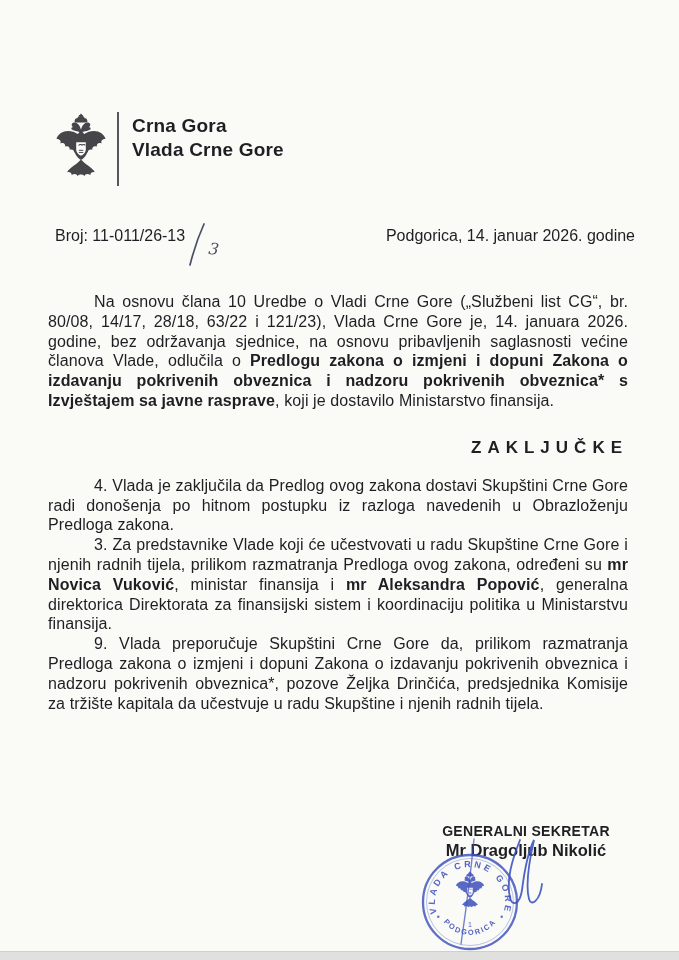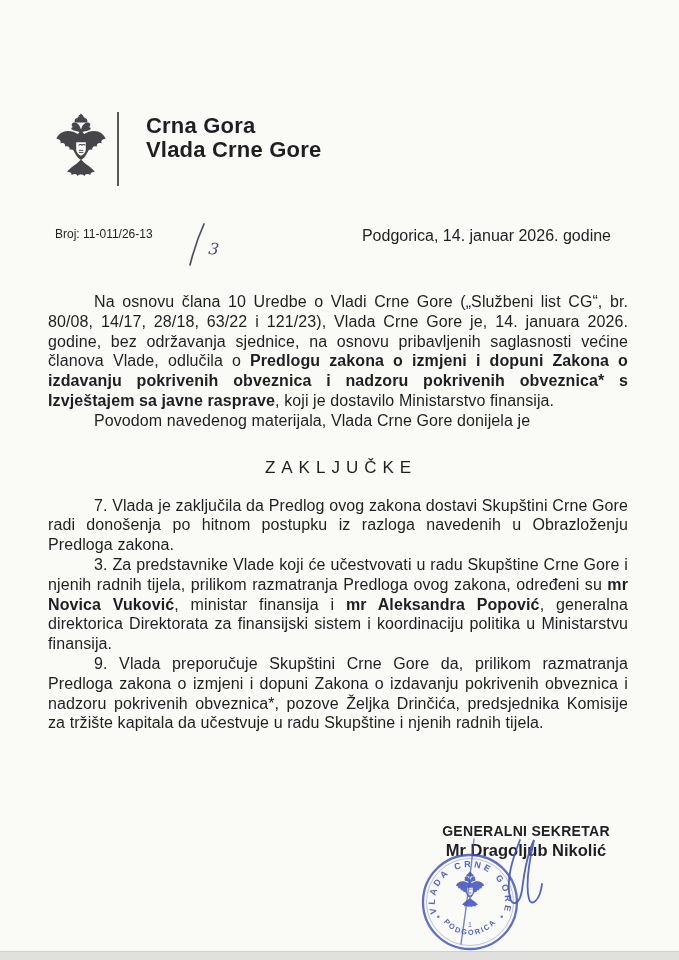--- a/index.html
+++ b/index.html
@@ -16,41 +16,41 @@
   }
 
   
   .letterhead {
     position:absolute; left:55px; top:112px;
     display:flex; align-items:flex-start;
   }
   .coa { width:52px; height:68px; color:#45454a; flex:0 0 auto; }
   .vline { width:2px; height:74px; background:#55555a; margin-left:10px; }
   .org {
-    margin-left:27px; padding-top:2px;
-    font-weight:700; font-size:22px; line-height:24px;
+    margin-left:13px; padding-top:2px;
+    font-weight:700; font-size:19px; line-height:24px;
     letter-spacing:.2px; white-space:nowrap;
   }
 
   
-  .refno { position:absolute; left:55px; top:227px; font-size:12px; }
-  .placedate { position:absolute; right:68px; top:227px; font-size:16px; }
+  .refno { position:absolute; left:55px; top:227px; font-size:16px; }
+  .placedate { position:absolute; right:44px; top:227px; font-size:16px; }
   .handnote { position:absolute; left:180px; top:219px; width:48px; height:54px; }
 
   
   .bodytext {
     position:absolute; left:0; top:292px; width:674px;
     padding:0 46px 0 48px; box-sizing:border-box;
     font-size:16px; line-height:19.8px;
     text-align:justify; letter-spacing:.1px;
   }
   .para { margin:0; text-indent:46px; }
   .zak {
     margin:26px 0 17px 0; padding-left:6px;
-    text-align:center; font-size:17px; font-weight:400;
+    text-align:right; font-size:17px; font-weight:700;
     letter-spacing:6px; line-height:22px;
   }
   b { font-weight:700; }
 
   
   .sigblock {
     position:absolute; left:420px; top:822px; width:212px;
     text-align:center; font-weight:700; z-index:1;
   }
   .sigtitle { font-size:14px; line-height:18.5px; letter-spacing:.3px; white-space:nowrap; }
@@ -107,23 +107,22 @@
 
   <svg class="handnote" viewBox="0 0 48 54">
     <path d="M10 46 C13 34 19 16 24 5" stroke="#4b4f63" stroke-width="1.7" fill="none" stroke-linecap="round"></path>
     <text x="29" y="35" font-family="DejaVu Serif, serif" font-style="italic" font-size="16" fill="#4b4f63" transform="rotate(8 30 28)">3</text>
   </svg>
 
   <span class="placedate">Podgorica, 14. januar 2026. godine</span>
 
   <main class="bodytext">
     <p class="para"><span>Na osnovu člana 10 Uredbe o Vladi Crne Gore („Službeni list CG“, br. 80/08, 14/17, 28/18, 63/22 i 121/23), Vlada Crne Gore je, 14. januara 2026. godine, bez održavanja sjednice, na osnovu pribavljenih saglasnosti većine članova Vlade, odlučila o </span><b>Predlogu zakona o izmjeni i dopuni Zakona o izdavanju pokrivenih obveznica i nadzoru pokrivenih obveznica* s Izvještajem sa javne rasprave</b><span>, koji je dostavilo Ministarstvo finansija.</span></p>
-    <p class="para">Povodom navedenog materijala, Vlada Crne Gore donijela je</p>
     <h2 class="zak">ZAKLJUČKE</h2>
-    <p class="para"><span>7. Vlada je zaključila da Predlog ovog zakona dostavi Skupštini Crne Gore radi donošenja po hitnom postupku iz razloga navedenih u Obrazloženju Predloga zakona.</span></p>
+    <p class="para"><span>4. Vlada je zaključila da Predlog ovog zakona dostavi Skupštini Crne Gore radi donošenja po hitnom postupku iz razloga navedenih u Obrazloženju Predloga zakona.</span></p>
     <p class="para"><span>3. Za predstavnike Vlade koji će učestvovati u radu Skupštine Crne Gore i njenih radnih tijela, prilikom razmatranja Predloga ovog zakona, određeni su </span><b>mr Novica Vuković</b><span>, ministar finansija i </span><b>mr Aleksandra Popović</b><span>, generalna direktorica Direktorata za finansijski sistem i koordinaciju politika u Ministarstvu finansija.</span></p>
     <p class="para"><span>9. Vlada preporučuje Skupštini Crne Gore da, prilikom razmatranja Predloga zakona o izmjeni i dopuni Zakona o izdavanju pokrivenih obveznica i nadzoru pokrivenih obveznica*, pozove Željka Drinčića, predsjednika Komisije za tržište kapitala da učestvuje u radu Skupštine i njenih radnih tijela.</span></p>
   </main>
 
   <div class="sigblock">
     <div class="sigtitle">GENERALNI SEKRETAR</div>
     <div class="signame">Mr Dragoljub Nikolić</div>
   </div>
 
   <svg class="stamp" viewBox="0 0 190 124">

